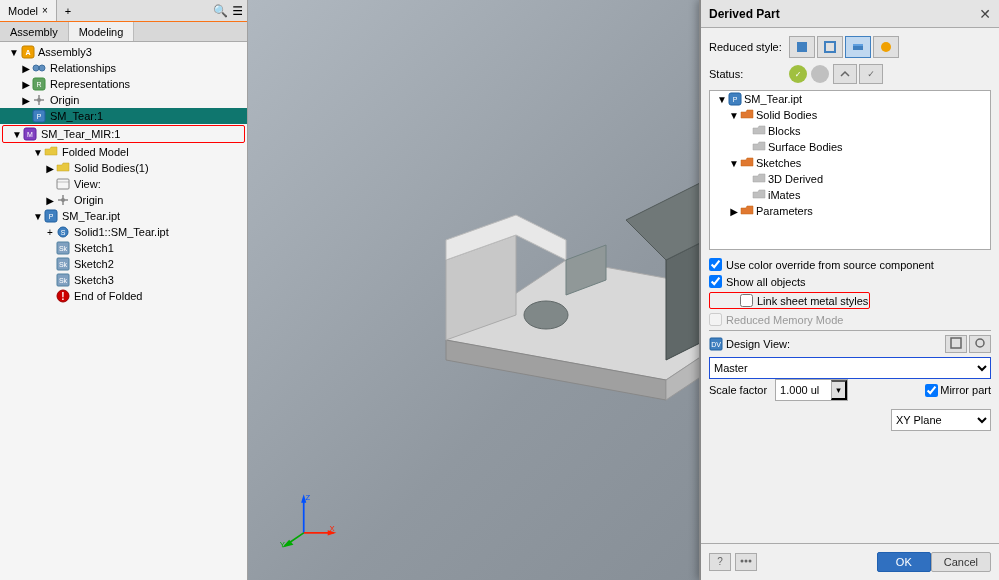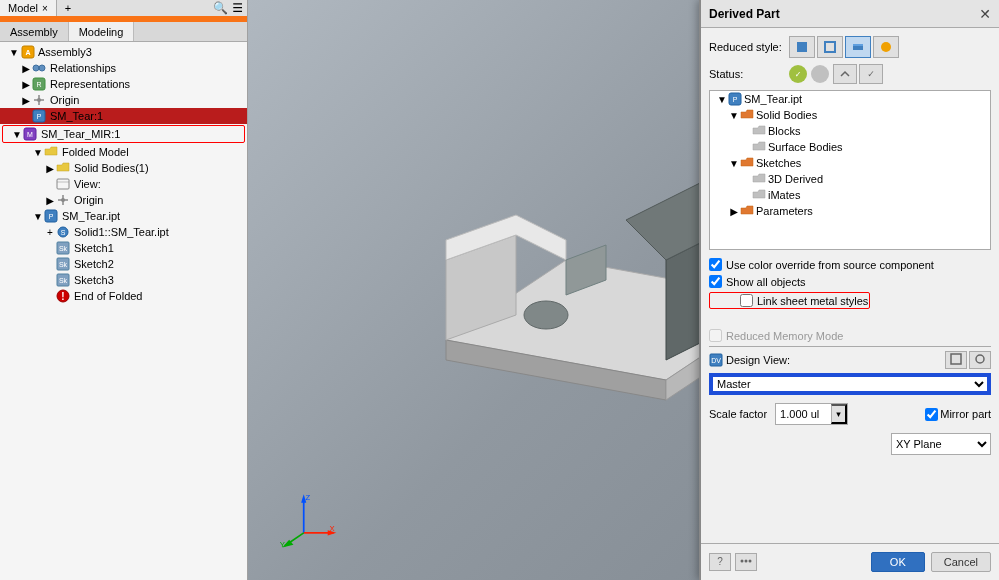--- a/index.html
+++ b/index.html
@@ -3,32 +3,32 @@
   <meta charset="utf-8">
   <style>
     * { box-sizing: border-box; margin: 0; padding: 0; }
     body { font-family: 'Segoe UI', Arial, sans-serif; font-size: 12px; background: #c8c8c8; width: 999px; height: 580px; overflow: hidden; }
 
     .main-container { display: flex; width: 999px; height: 580px; }
 
     
     .left-panel { width: 248px; height: 580px; background: #f0f0f0; border-right: 1px solid #a0a0a0; display: flex; flex-direction: column; flex-shrink: 0; }
 
-    .tab-bar { display: flex; background: #e0e0e0; border-bottom: 6px solid #f97316; height: 22px; align-items: center; }
+    .tab-bar { display: flex; background: #e0e0e0; border-bottom: 1px solid #f97316; height: 22px; align-items: center; }
     .tab-item { padding: 2px 8px; font-size: 11px; cursor: pointer; height: 100%; display: flex; align-items: center; }
     .tab-item.active { background: #f0f0f0; border-right: 1px solid #aaa; }
     .tab-close { margin-left: 4px; font-size: 10px; cursor: pointer; }
 
     .panel-tabs { display: flex; background: #d8d8d8; border-bottom: 1px solid #aaa; height: 20px; }
     .panel-tab { padding: 2px 10px; font-size: 11px; cursor: pointer; border-right: 1px solid #bbb; display: flex; align-items: center; }
     .panel-tab.active { background: #f0f0f0; }
 
     .tree-area { flex: 1; overflow-y: auto; padding: 2px 0; background: #f5f5f5; }
     .tree-item { display: flex; align-items: center; padding: 1px 4px; cursor: pointer; white-space: nowrap; font-size: 11px; }
-    .tree-item.selected { background: #b91c1c; }
+    .tree-item.selected { background: #0f766e; }
     .tree-indent { display: inline-block; }
     .tree-expander { display: inline-block; width: 12px; text-align: center; font-size: 10px; cursor: pointer; }
     .tree-icon { display: inline-block; width: 16px; height: 14px; margin-right: 2px; flex-shrink: 0; }
     .tree-label { font-size: 11px; }
 
     .red-border { border: 1.5px solid red; border-radius: 2px; }
 
     
     .center-panel { flex: 1; background: #888; position: relative; display: flex; align-items: center; justify-content: center; }
     .viewport { width: 100%; height: 100%; background: linear-gradient(135deg, #b0b8c0 0%, #9098a0 50%, #808890 100%); position: relative; overflow: hidden; }
@@ -66,34 +66,34 @@
     .checkbox-row input[type="checkbox"] { margin-right: 4px; width: 13px; height: 13px; }
     .checkbox-row.disabled { color: #999; }
 
     .red-outline { border: 1.5px solid red; border-radius: 2px; padding: 1px; }
 
     .design-view-row { display: flex; align-items: center; margin-bottom: 4px; }
     .design-view-label { font-size: 11px; display: flex; align-items: center; }
     .design-view-btns { display: flex; gap: 2px; margin-left: auto; }
     .design-view-btn { width: 22px; height: 18px; background: #e0e0e0; border: 1px solid #aaa; cursor: pointer; }
 
-    .select-box { width: 100%; height: 22px; font-size: 11px; border: 4px solid #1d4ed8; background: white; margin-bottom: 8px; }
+    .select-box { width: 100%; height: 22px; font-size: 11px; border: 1px solid #1d4ed8; background: white; }
 
     .scale-mirror-row { display: flex; align-items: center; gap: 8px; margin-bottom: 8px; }
     .scale-label { font-size: 11px; }
     .scale-input-row { display: flex; align-items: center; border: 1px solid #aaa; background: white; height: 22px; }
     .scale-input { border: none; width: 55px; font-size: 11px; padding: 0 4px; outline: none; }
     .scale-arrow { width: 16px; height: 20px; background: #e0e0e0; border-left: 1px solid #aaa; cursor: pointer; display: flex; align-items: center; justify-content: center; font-size: 9px; }
     .mirror-label { font-size: 11px; display: flex; align-items: center; gap: 2px; }
     .mirror-select { height: 22px; font-size: 11px; border: 1px solid #aaa; background: white; }
 
     .dialog-footer { border-top: 1px solid #aaa; padding: 8px; display: flex; justify-content: space-between; align-items: center; }
     .footer-left { display: flex; gap: 4px; }
     .footer-btn { width: 22px; height: 18px; background: #e0e0e0; border: 1px solid #aaa; cursor: pointer; }
-    .footer-right { display: flex; gap: 6px; }
+    .footer-right { display: flex; }
     .ok-btn { padding: 3px 18px; background: #3070c0; color: white; border: 1px solid #2060b0; cursor: pointer; font-size: 11px; border-radius: 2px; }
     .cancel-btn { padding: 3px 12px; background: #e0e0e0; color: #333; border: 1px solid #aaa; cursor: pointer; font-size: 11px; border-radius: 2px; }
 
     
     .shape-svg { position: absolute; top: 50%; left: 50%; transform: translate(-60%, -50%); }
 
     .separator { height: 1px; background: #aaa; margin: 4px 0; }
   </style>
 </head>
 <body>
@@ -526,21 +526,21 @@
 
         
         <div class="checkbox-row">
           <input type="checkbox" id="color-override" checked="" style="">
           <label for="color-override">Use color override from source component</label>
         </div>
         <div class="checkbox-row">
           <input type="checkbox" id="show-all" checked="" style="">
           <label for="show-all">Show all objects</label>
         </div>
-        <div class="checkbox-row red-outline" style="display:inline-flex; margin-bottom:20px;padding-left:30px;">
+        <div class="checkbox-row red-outline" style="display:inline-flex; margin-bottom:4px;padding-left:30px;">
           <input type="checkbox" id="link-sheet-metal" style="">
           <label for="link-sheet-metal">Link sheet metal styles</label>
         </div>
         <div class="checkbox-row disabled">
           <input type="checkbox" id="reduced-memory" disabled="" style="">
           <label for="reduced-memory">Reduced Memory Mode</label>
         </div>
 
         <div class="separator"></div>
 

